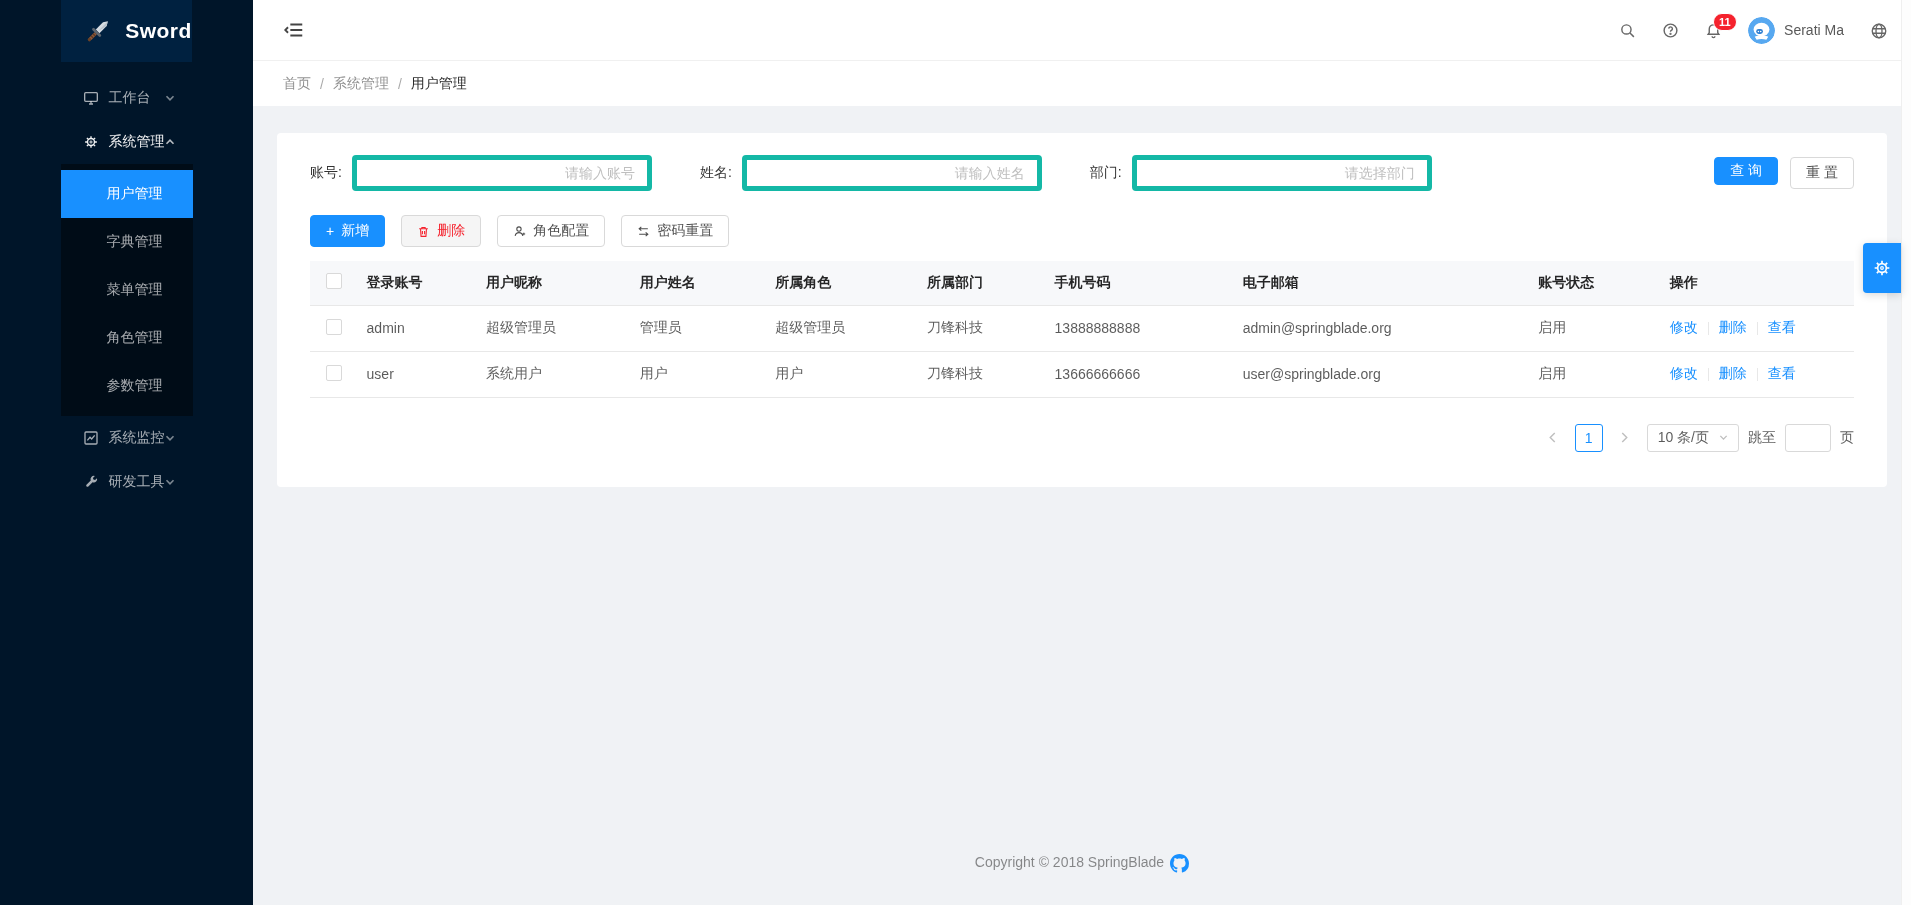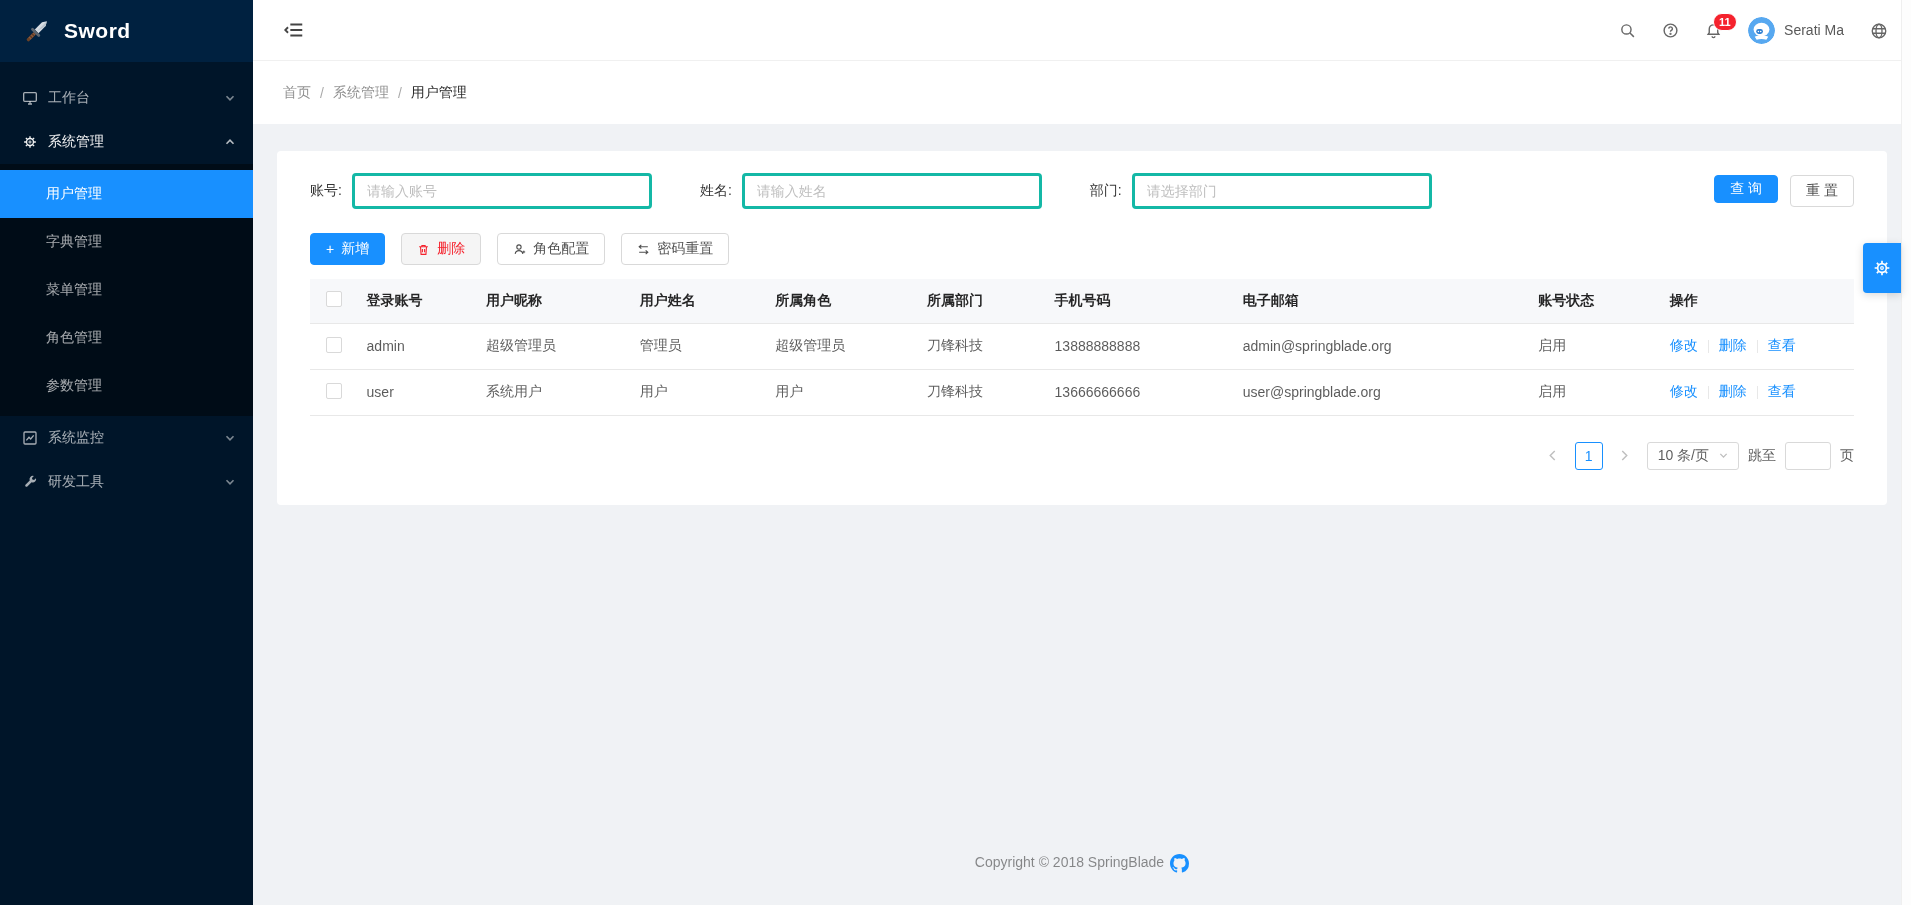--- a/index.html
+++ b/index.html
@@ -4,21 +4,21 @@
 <style>
   * { margin:0; padding:0; box-sizing:border-box; }
   html,body { width:1911px; height:905px; overflow:hidden; }
   body {
     font-family:"Liberation Sans","DejaVu Sans",sans-serif;
     font-size:14px; color:rgba(0,0,0,0.65); background:#f0f2f5;
   }
   .app { display:flex; width:100%; height:100%; }
 
   
-  .sidebar { width:253px; min-width:253px; background:#001529; display:flex; flex-direction:column; }
+  .sidebar { width:253px; min-width:253px; background:#001529; display:flex; flex-direction:column;align-items:center; }
   .logo { height:62px; background:#002140; display:flex; align-items:center; padding-left:22px; gap:12px; }
   .logo-text { color:#fff; font-size:21px; font-weight:bold; letter-spacing:0.5px; }
   .side-nav { padding-top:14px; }
   .side-item { height:44px; display:flex; align-items:center; padding:0 18px 0 22px;
                color:rgba(255,255,255,0.65); cursor:pointer; }
   .side-item .mi { width:16px; height:16px; margin-right:10px; flex:none; }
   .side-item .lbl { flex:1; }
   .side-item .chev { width:10px; height:10px; opacity:0.75; }
   .submenu { background:#000c17; padding:6px 0; }
   .sub-item { height:48px; display:flex; align-items:center; padding-left:46px;
@@ -33,35 +33,35 @@
   .top-right { margin-left:auto; display:flex; align-items:center; gap:26px; }
   .tool-ic { width:17px; height:17px; color:#666; cursor:pointer; }
   .bell-wrap { position:relative; cursor:pointer; }
   .badge { position:absolute; top:-9px; left:8px; background:#f5222d; color:#fff;
            font-size:11px; line-height:16px; padding:0 5px; border-radius:9px;
            border:1px solid #fff; font-weight:bold; }
   .user-chip { display:flex; align-items:center; gap:9px; cursor:pointer; }
   .avatar { width:27px; height:27px; border-radius:50%; overflow:hidden; }
   .user-name { color:#595959; }
 
-  .crumbbar { height:64px; background:#fff; border-top:1px solid #f0f0f0;
+  .crumbbar { height:46px; background:#fff; border-top:1px solid #f0f0f0;
               display:flex; align-items:center; padding-left:30px; gap:9px; }
   .crumb { color:rgba(0,0,0,0.45); cursor:pointer; }
   .crumb-sep { color:rgba(0,0,0,0.35); }
   .crumb.current { color:rgba(0,0,0,0.85); cursor:default; }
 
   
   .content { flex:1; background:#f0f2f5; padding:27px 24px 16px; display:flex; flex-direction:column; overflow:hidden; }
   .card { background:#fff; border-radius:4px; padding:22px 33px 35px; }
 
   .filter-row { display:flex; align-items:center; }
   .f-group { display:flex; align-items:center; margin-right:48px; }
   .f-label { color:rgba(0,0,0,0.8); margin-right:10px; white-space:nowrap; }
-  .f-input { width:300px; height:36px; border:3px solid #14b8a6; border-radius:4px;
-             padding:0 12px; font-size:14px; color:rgba(0,0,0,0.65); outline:none; }
+  .f-input { width:300px; height:36px; border:5px solid #14b8a6; border-radius:4px;
+             padding:0 12px; font-size:14px; color:rgba(0,0,0,0.65); outline:none;text-align:right; }
   .f-input::placeholder { color:#bfbfbf; }
   .filter-btns { margin-left:auto; display:flex; gap:12px; }
   .btn { height:32px; border-radius:4px; border:1px solid #d9d9d9; background:#fff;
          color:rgba(0,0,0,0.7); font-size:14px; padding:0 15px; cursor:pointer;
          display:inline-flex; align-items:center; gap:7px; font-family:inherit; }
   .btn-primary { background:#1890ff; border-color:#1890ff; color:#fff; }
   .btn-danger { background:#f5f5f5; color:#f5222d; }
   .btn .bi { width:13px; height:13px; }
 
   .toolbar-row { margin-top:24px; display:flex; gap:16px; }

